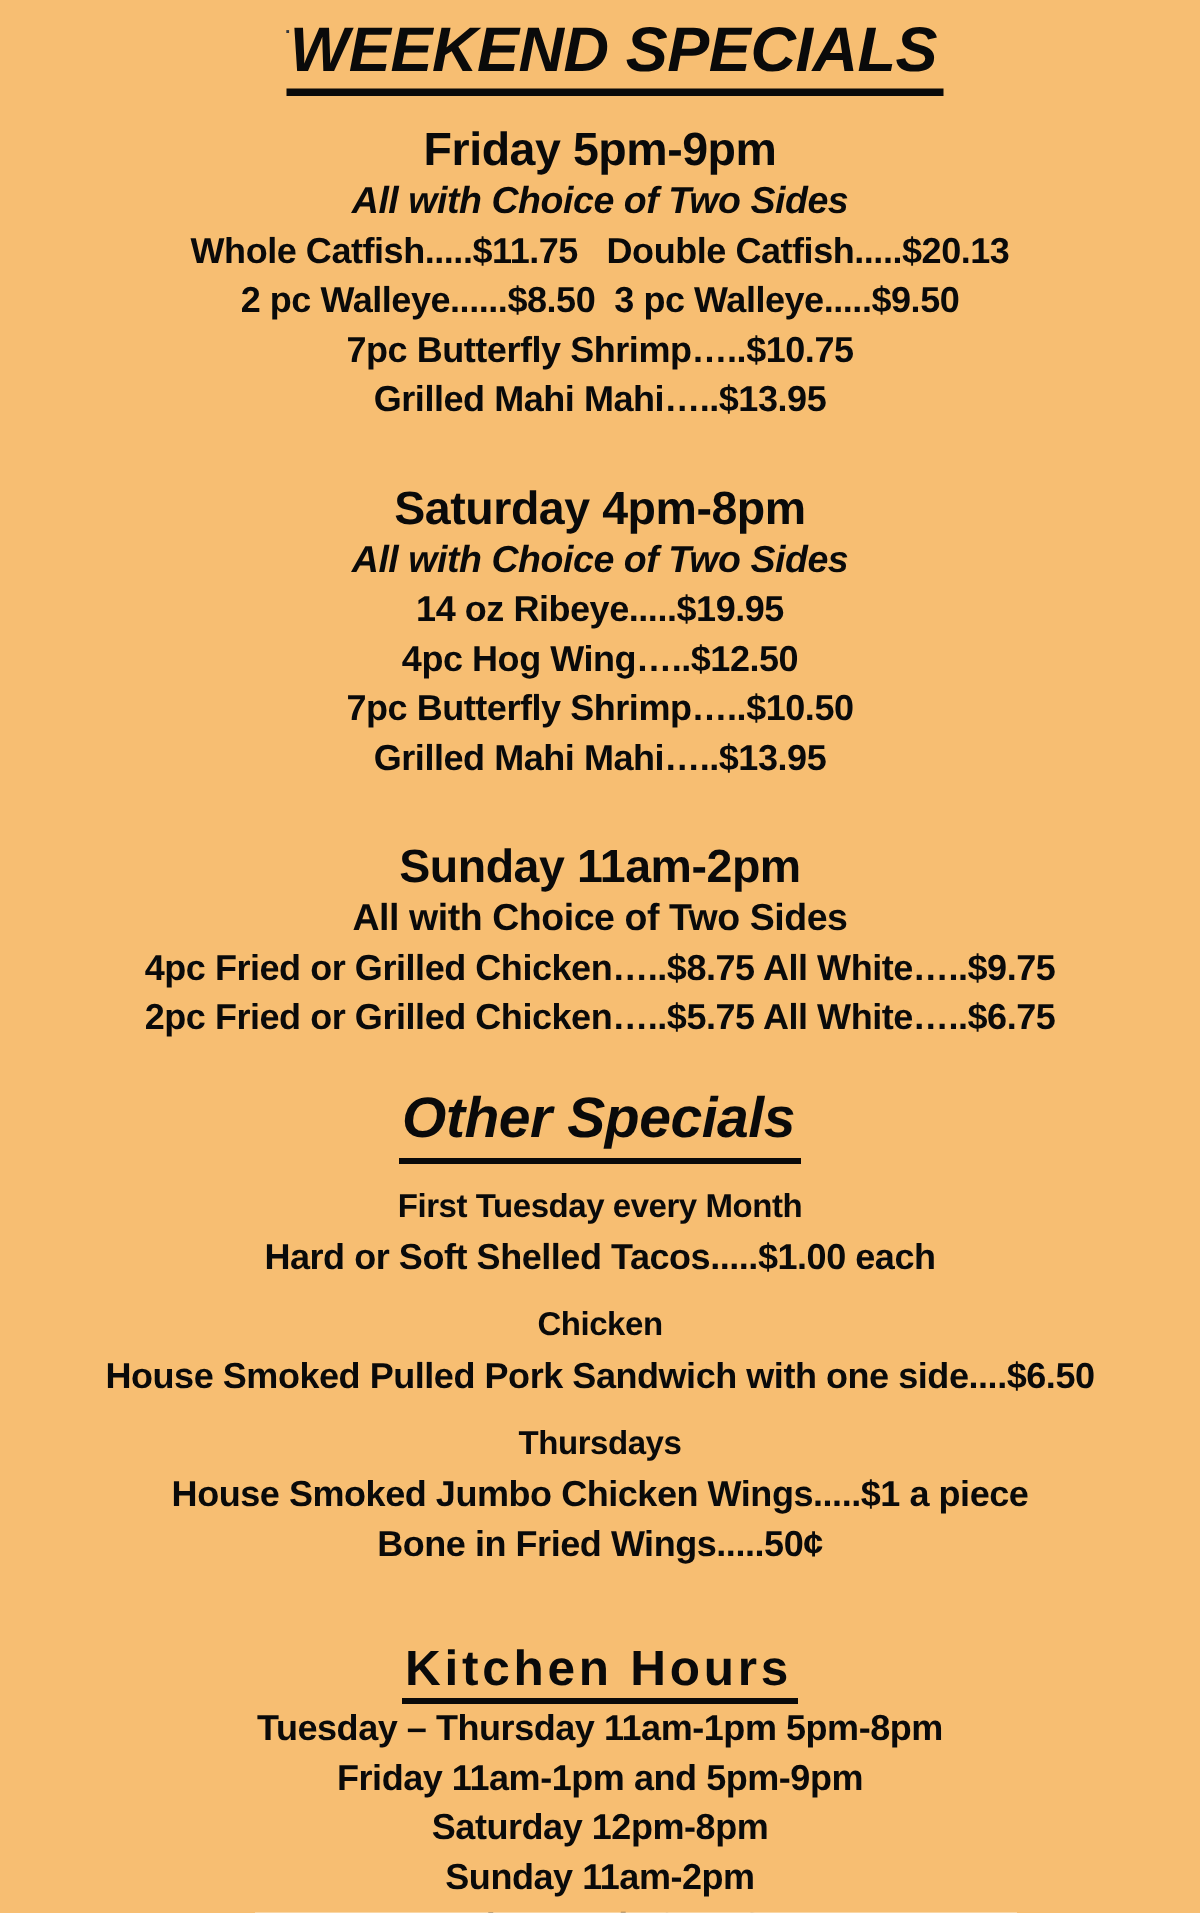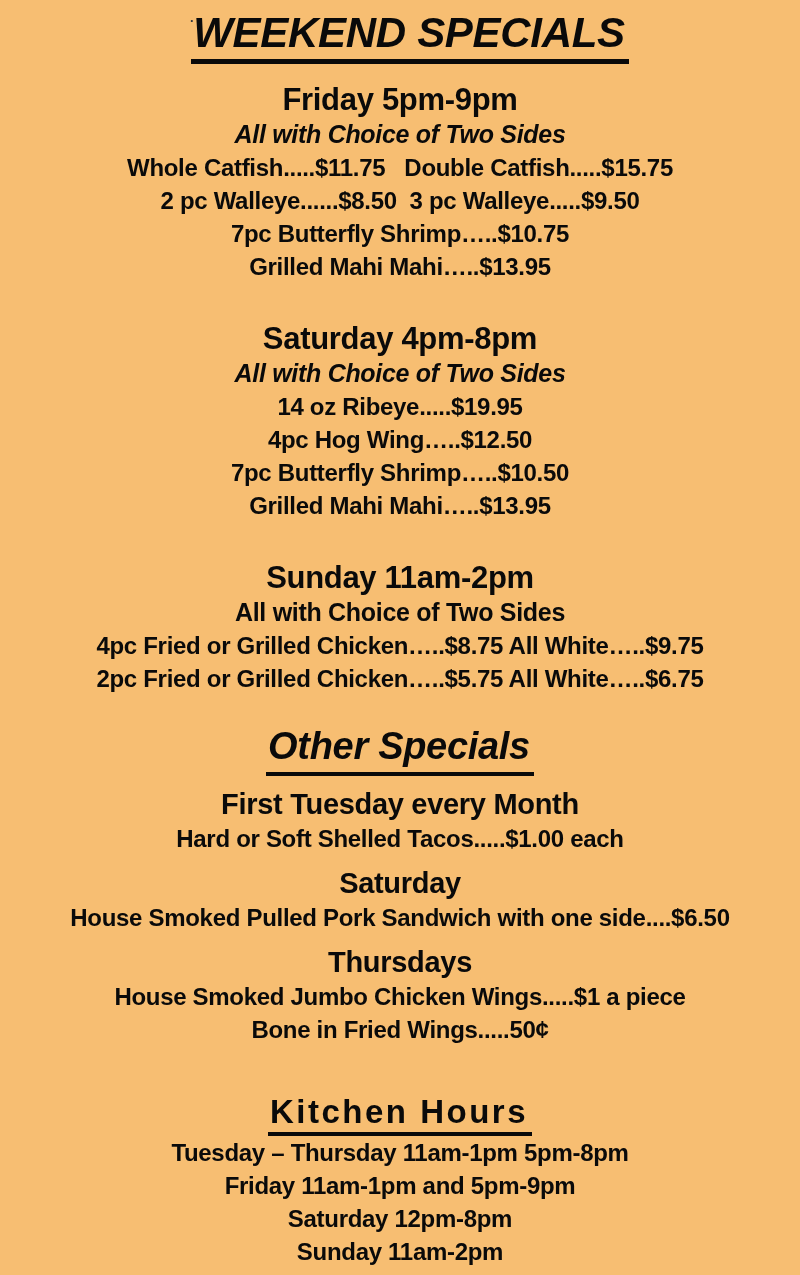--- a/index.html
+++ b/index.html
@@ -55,21 +55,21 @@
   }
   .other-title {
     margin-top: 28px;
     font-size: 38px;
     line-height: 46px;
     font-style: italic;
   }
   .other-title .ul { border-bottom-width: 4px; }
   .entry { margin-top: 10px; }
   .entry-header {
-    font-size: 29px;
+    font-size: 22px;
     line-height: 36px;
   }
   .kitchen-section { margin-top: 46px; }
   .kitchen-title {
     font-size: 33px;
     line-height: 40px;
     letter-spacing: 2.5px;
   }
   .kitchen-title .ul { border-bottom-width: 4px; padding-bottom: 0; }
 </style>
@@ -80,21 +80,21 @@
 
   <span class="stray-dot">.</span>
 
   <div class="main-title">
     <span class="ul">WEEKEND SPECIALS</span>
   </div>
 
   <div class="day-section first">
     <div class="day-header">Friday 5pm-9pm</div>
     <div class="subheader italic">All with Choice of Two Sides</div>
-    <div class="item">Whole Catfish.....$11.75   Double Catfish.....$15.75</div>
+    <div class="item">Whole Catfish.....$11.75   Double Catfish.....$20.13</div>
     <div class="item">2 pc Walleye......$8.50  3 pc Walleye.....$9.50</div>
     <div class="item">7pc Butterfly Shrimp…..$10.75</div>
     <div class="item">Grilled Mahi Mahi…..$13.95</div>
   </div>
 
   <div class="day-section">
     <div class="day-header">Saturday 4pm-8pm</div>
     <div class="subheader italic">All with Choice of Two Sides</div>
     <div class="item">14 oz Ribeye.....$19.95</div>
     <div class="item">4pc Hog Wing…..$12.50</div>
@@ -112,21 +112,21 @@
   <div class="other-title">
     <span class="ul">Other Specials</span>
   </div>
 
   <div class="entry">
     <div class="entry-header">First Tuesday every Month</div>
     <div class="item">Hard or Soft Shelled Tacos.....$1.00 each</div>
   </div>
 
   <div class="entry">
-    <div class="entry-header">Saturday</div>
+    <div class="entry-header">Chicken</div>
     <div class="item">House Smoked Pulled Pork Sandwich with one side....$6.50</div>
   </div>
 
   <div class="entry">
     <div class="entry-header">Thursdays</div>
     <div class="item">House Smoked Jumbo Chicken Wings.....$1 a piece</div>
     <div class="item">Bone in Fried Wings.....50¢</div>
   </div>
 
   <div class="kitchen-section">

